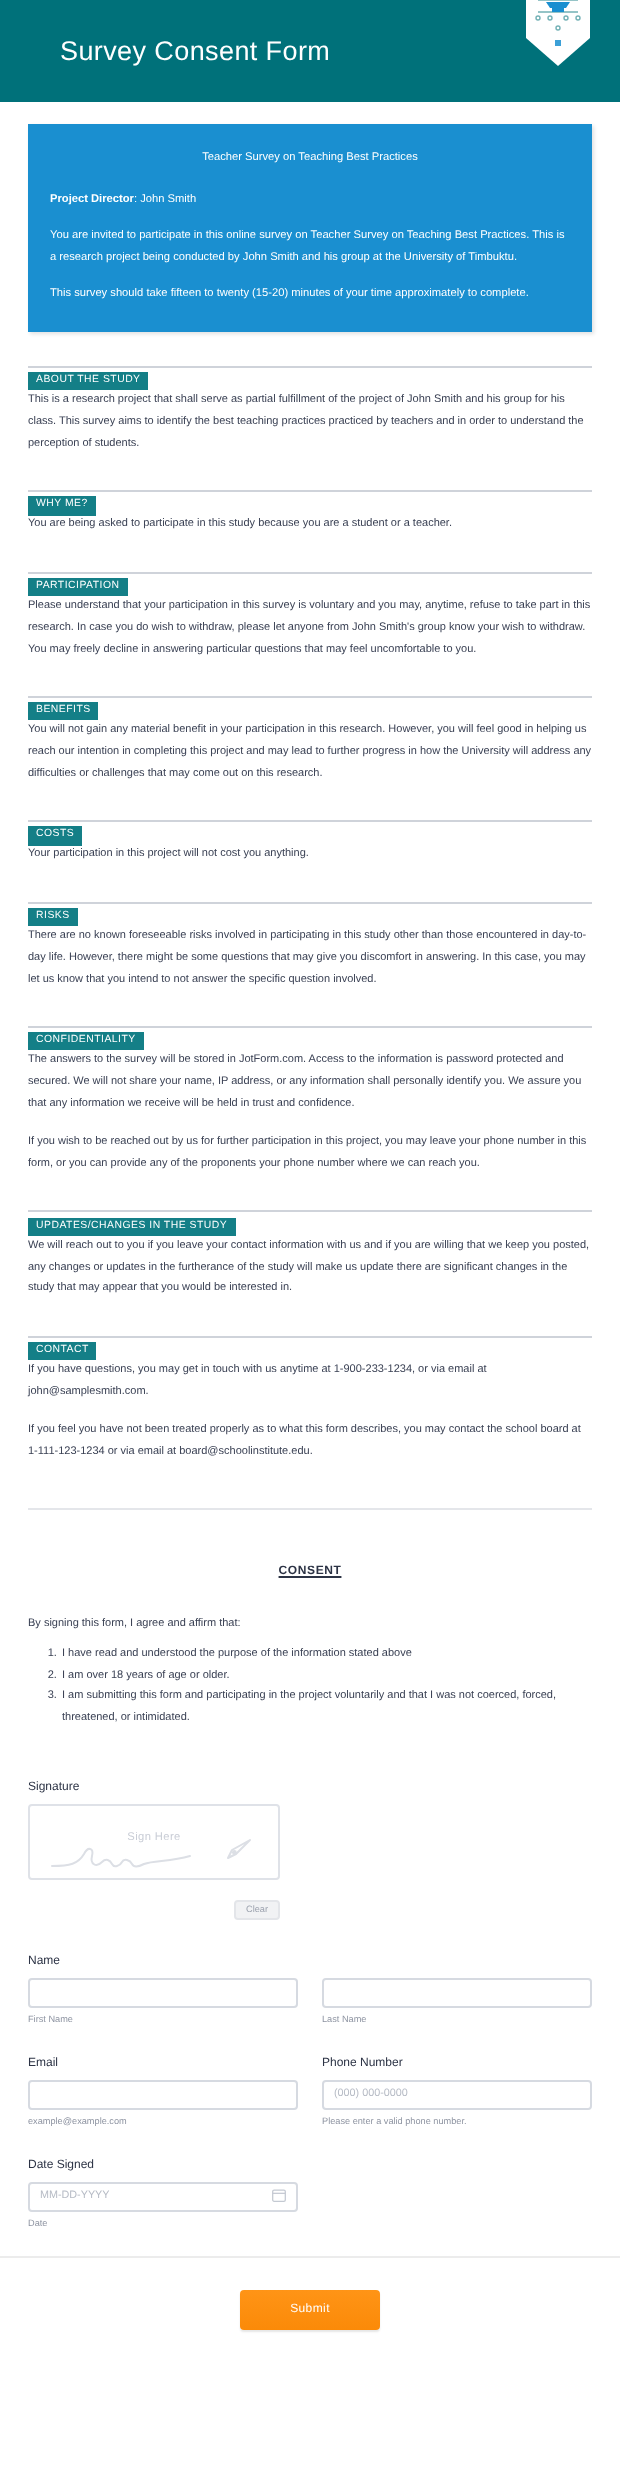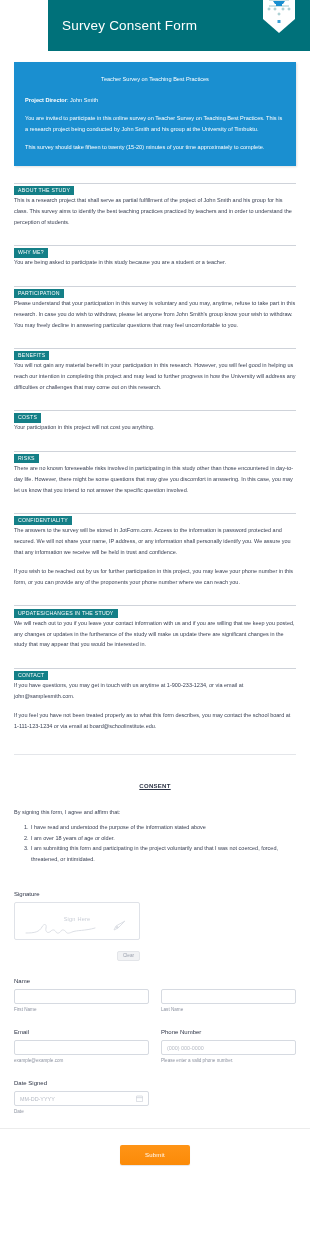--- a/index.html
+++ b/index.html
@@ -13,22 +13,21 @@
   }
   .page { width:310px; position:relative; }
 
   
   .header {
     background:#00717a;
     height:51px;
     position:relative;
     display:flex;
     align-items:center;
-    padding:0 14px;
-    margin-left:48px;
+    padding:0 30px;
   }
   .header-title {
     color:#ffffff;
     font-size:13.5px;
     font-weight:400;
     letter-spacing:.2px;
     line-height:1;
   }
   .crest {
     position:absolute;

